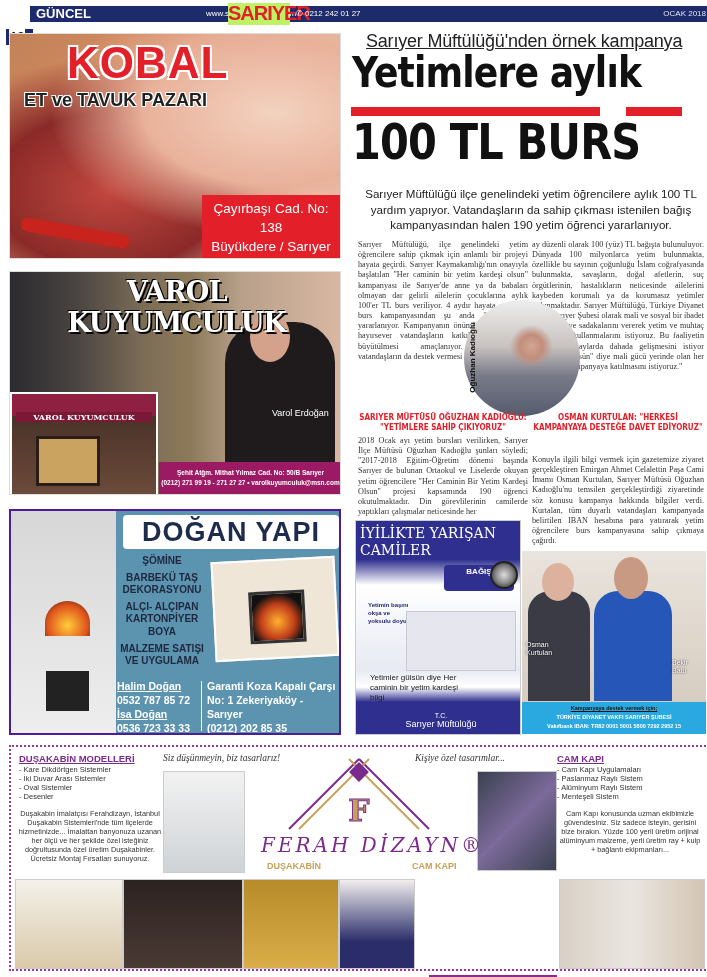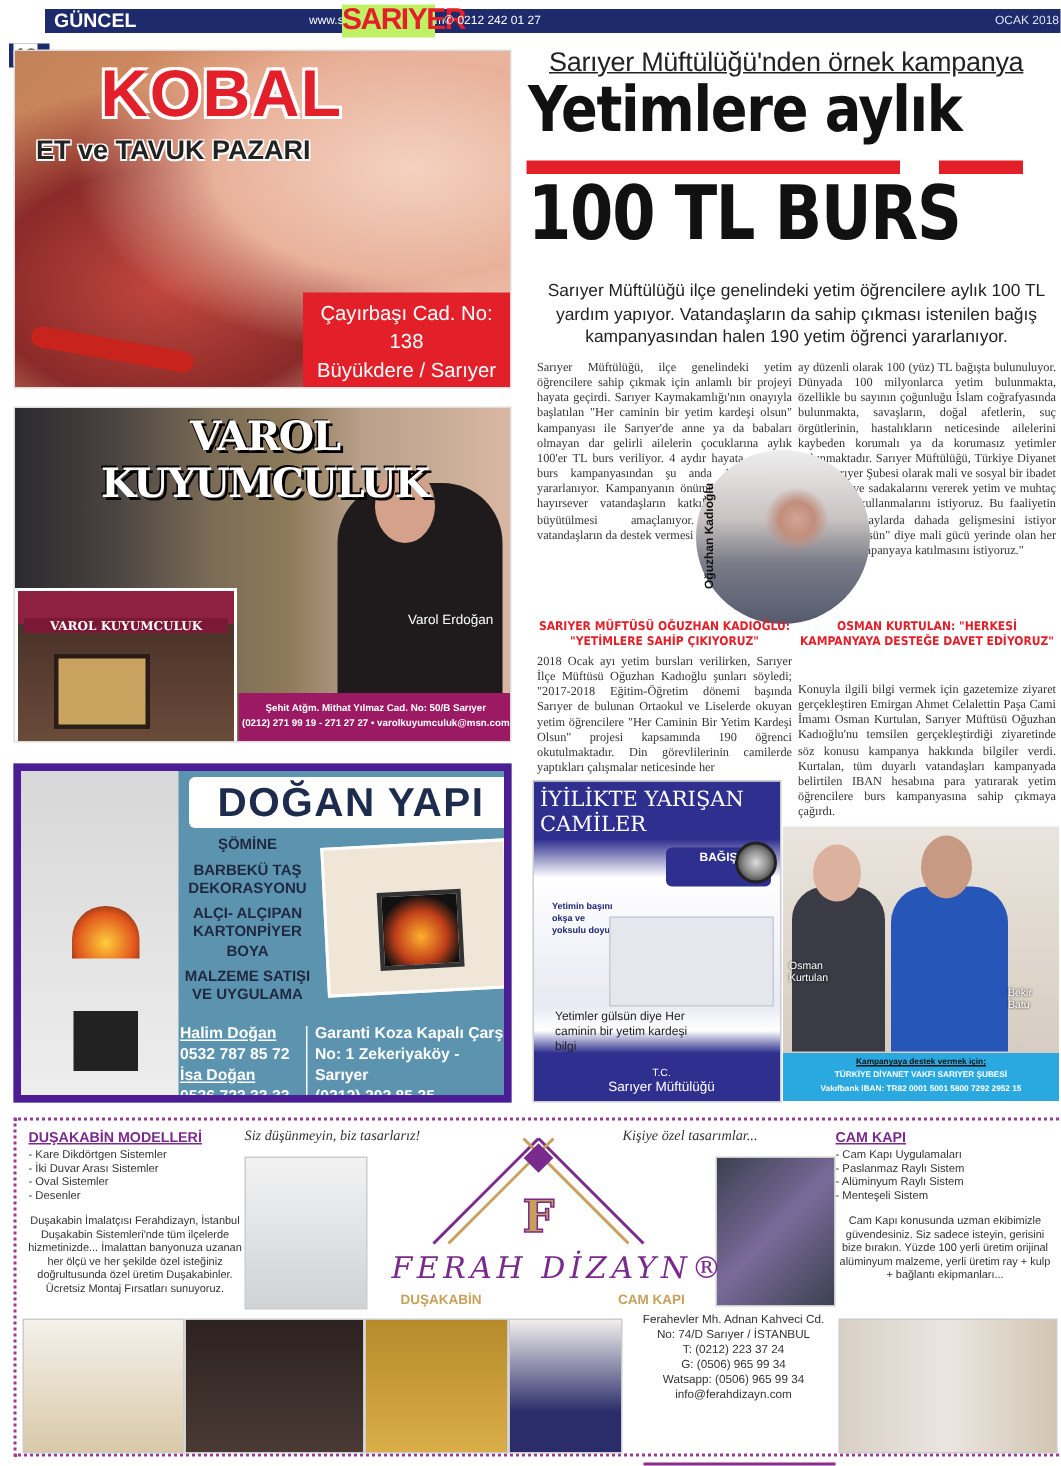--- a/index.html
+++ b/index.html
@@ -36,21 +36,21 @@
     background: linear-gradient(90deg, #2b2a2e 0%, #4a4441 20%, #7b6c56 40%, #8d7a5a 55%, #b8a08a 70%, #d9b7a2 100%); }
   .varol .t1 { position: absolute; left: 4px; top: 4px; width: 325px; text-align: center; font-family: "DejaVu Serif", serif; font-weight: bold; font-size: 27px; color: #fff; text-shadow: 2px 2px 0 #000, -1px -1px 0 #000; letter-spacing: -1px; }
   .varol .man { position: absolute; left: 215px; top: 50px; width: 110px; height: 160px; background: #1f1b1d; border-radius: 40px 40px 0 0; }
   .varol .face { position: absolute; left: 240px; top: 40px; width: 40px; height: 50px; background: #d4a18a; border-radius: 50%; }
   .varol .name { position: absolute; left: 262px; top: 136px; color: #fff; font-size: 9px; }
   .varol .shop { position: absolute; left: 0; top: 120px; width: 148px; height: 104px; border: 2px solid #fff; background: linear-gradient(180deg, #8e2142 0%, #8e2142 22%, #4a3228 22%, #6b4b3a 100%); }
   .varol .shop .sn { position: absolute; left: 4px; top: 18px; width: 136px; text-align: center; color: #fff; font-family: "DejaVu Serif", serif; font-weight: bold; font-size: 8px; background: #7a1836; }
   .varol .shop .win { position: absolute; left: 24px; top: 42px; width: 64px; height: 50px; background: #c9a35f; border: 3px solid #2a1c16; }
   .varol .info { position: absolute; left: 149px; top: 190px; width: 183px; height: 34px; background: #9b1a63; color: #fff; text-align: center; font-size: 6.5px; font-weight: bold; line-height: 10px; padding-top: 6px; }
 
-  .dogan { left: 9px; top: 509px; width: 332px; height: 226px; border: 5px solid #4c1d95; background: #5c93ae; }
+  .dogan { left: 9px; top: 509px; width: 332px; height: 226px; border: 2px solid #4c1d95; background: #5c93ae; }
   .dogan .oven { position: absolute; left: 0; top: 0; width: 105px; height: 226px; background: linear-gradient(180deg, #d7d7d7 0%, #eee 100%); }
   .dogan .oven .fire { position: absolute; left: 34px; top: 90px; width: 45px; height: 35px; background: radial-gradient(circle at 50% 70%, #ffcd3b, #e0541c 60%, #2b1a10 100%); border-radius: 22px 22px 0 0; }
   .dogan .oven .door { position: absolute; left: 35px; top: 160px; width: 43px; height: 40px; background: #222; }
   .dogan .t1 { position: absolute; left: 112px; top: 4px; width: 216px; height: 34px; background: #fff; border-radius: 4px; text-align: center; font-size: 27px; font-weight: bold; color: #1d2b4c; letter-spacing: 1px; line-height: 34px; }
   .dogan .svc { position: absolute; left: 106px; top: 44px; width: 90px; text-align: center; color: #1f2840; font-weight: bold; font-size: 10px; line-height: 12.6px; }
   .dogan .fp { position: absolute; left: 202px; top: 48px; width: 124px; height: 100px; background: #efe6d8; border: 2px solid #fff; transform: rotate(-3deg); }
   .dogan .fp .fb { position: absolute; left: 34px; top: 30px; width: 56px; height: 52px; background: radial-gradient(circle at 50% 60%, #ffb02e, #c2401a 45%, #111 75%); border: 3px solid #333; }
   .dogan .contacts { position: absolute; left: 106px; top: 168px; width: 224px; height: 56px; color: #fff; font-weight: bold; font-size: 10.5px; line-height: 14px; }
   .dogan .contacts .l { position: absolute; left: 0; top: 0; width: 80px; text-align: left; }
   .dogan .contacts .l .u { text-decoration: underline; }
@@ -277,22 +277,14 @@
     <div>- Menteşeli Sistem</div>
   </div>
   <div class="para" style="left:546px;top:62px;width:146px">Cam Kapı konusunda uzman ekibimizle güvendesiniz. Siz sadece isteyin, gerisini bize bırakın. Yüzde 100 yerli üretim orijinal alüminyum malzeme, yerli üretim ray + kulp + bağlantı ekipmanları...</div>
 
   <div class="img" style="left:4px;top:132px;width:108px;height:90px;background:linear-gradient(180deg,#f4f1ea,#d9c9a9);"></div>
   <div class="img" style="left:112px;top:132px;width:120px;height:90px;background:linear-gradient(180deg,#2c2220,#4a3a34);"></div>
   <div class="img" style="left:232px;top:132px;width:96px;height:90px;background:linear-gradient(180deg,#b88b2a,#d9ad48);"></div>
   <div class="img" style="left:328px;top:132px;width:76px;height:90px;background:linear-gradient(180deg,#f1eeee,#2a2d6a 70%);"></div>
   <div class="img" style="left:548px;top:132px;width:146px;height:90px;background:linear-gradient(90deg,#d8d0c6,#eae6e0 50%,#d3c5b3);"></div>
 
-  <div class="contact">
-    <div>Ferahevler Mh. Adnan Kahveci Cd.</div>
-    <div>No: 74/D Sarıyer / İSTANBUL</div>
-    <div>T: (0212) 223 37 24</div>
-    <div>G: (0506) 965 99 34</div>
-    <div>Watsapp: (0506) 965 99 34</div>
-    <div>info@ferahdizayn.com</div>
-  </div>
   <div class="web">www.ferahdizayn.com</div>
 </div>
 
 </body></html>

